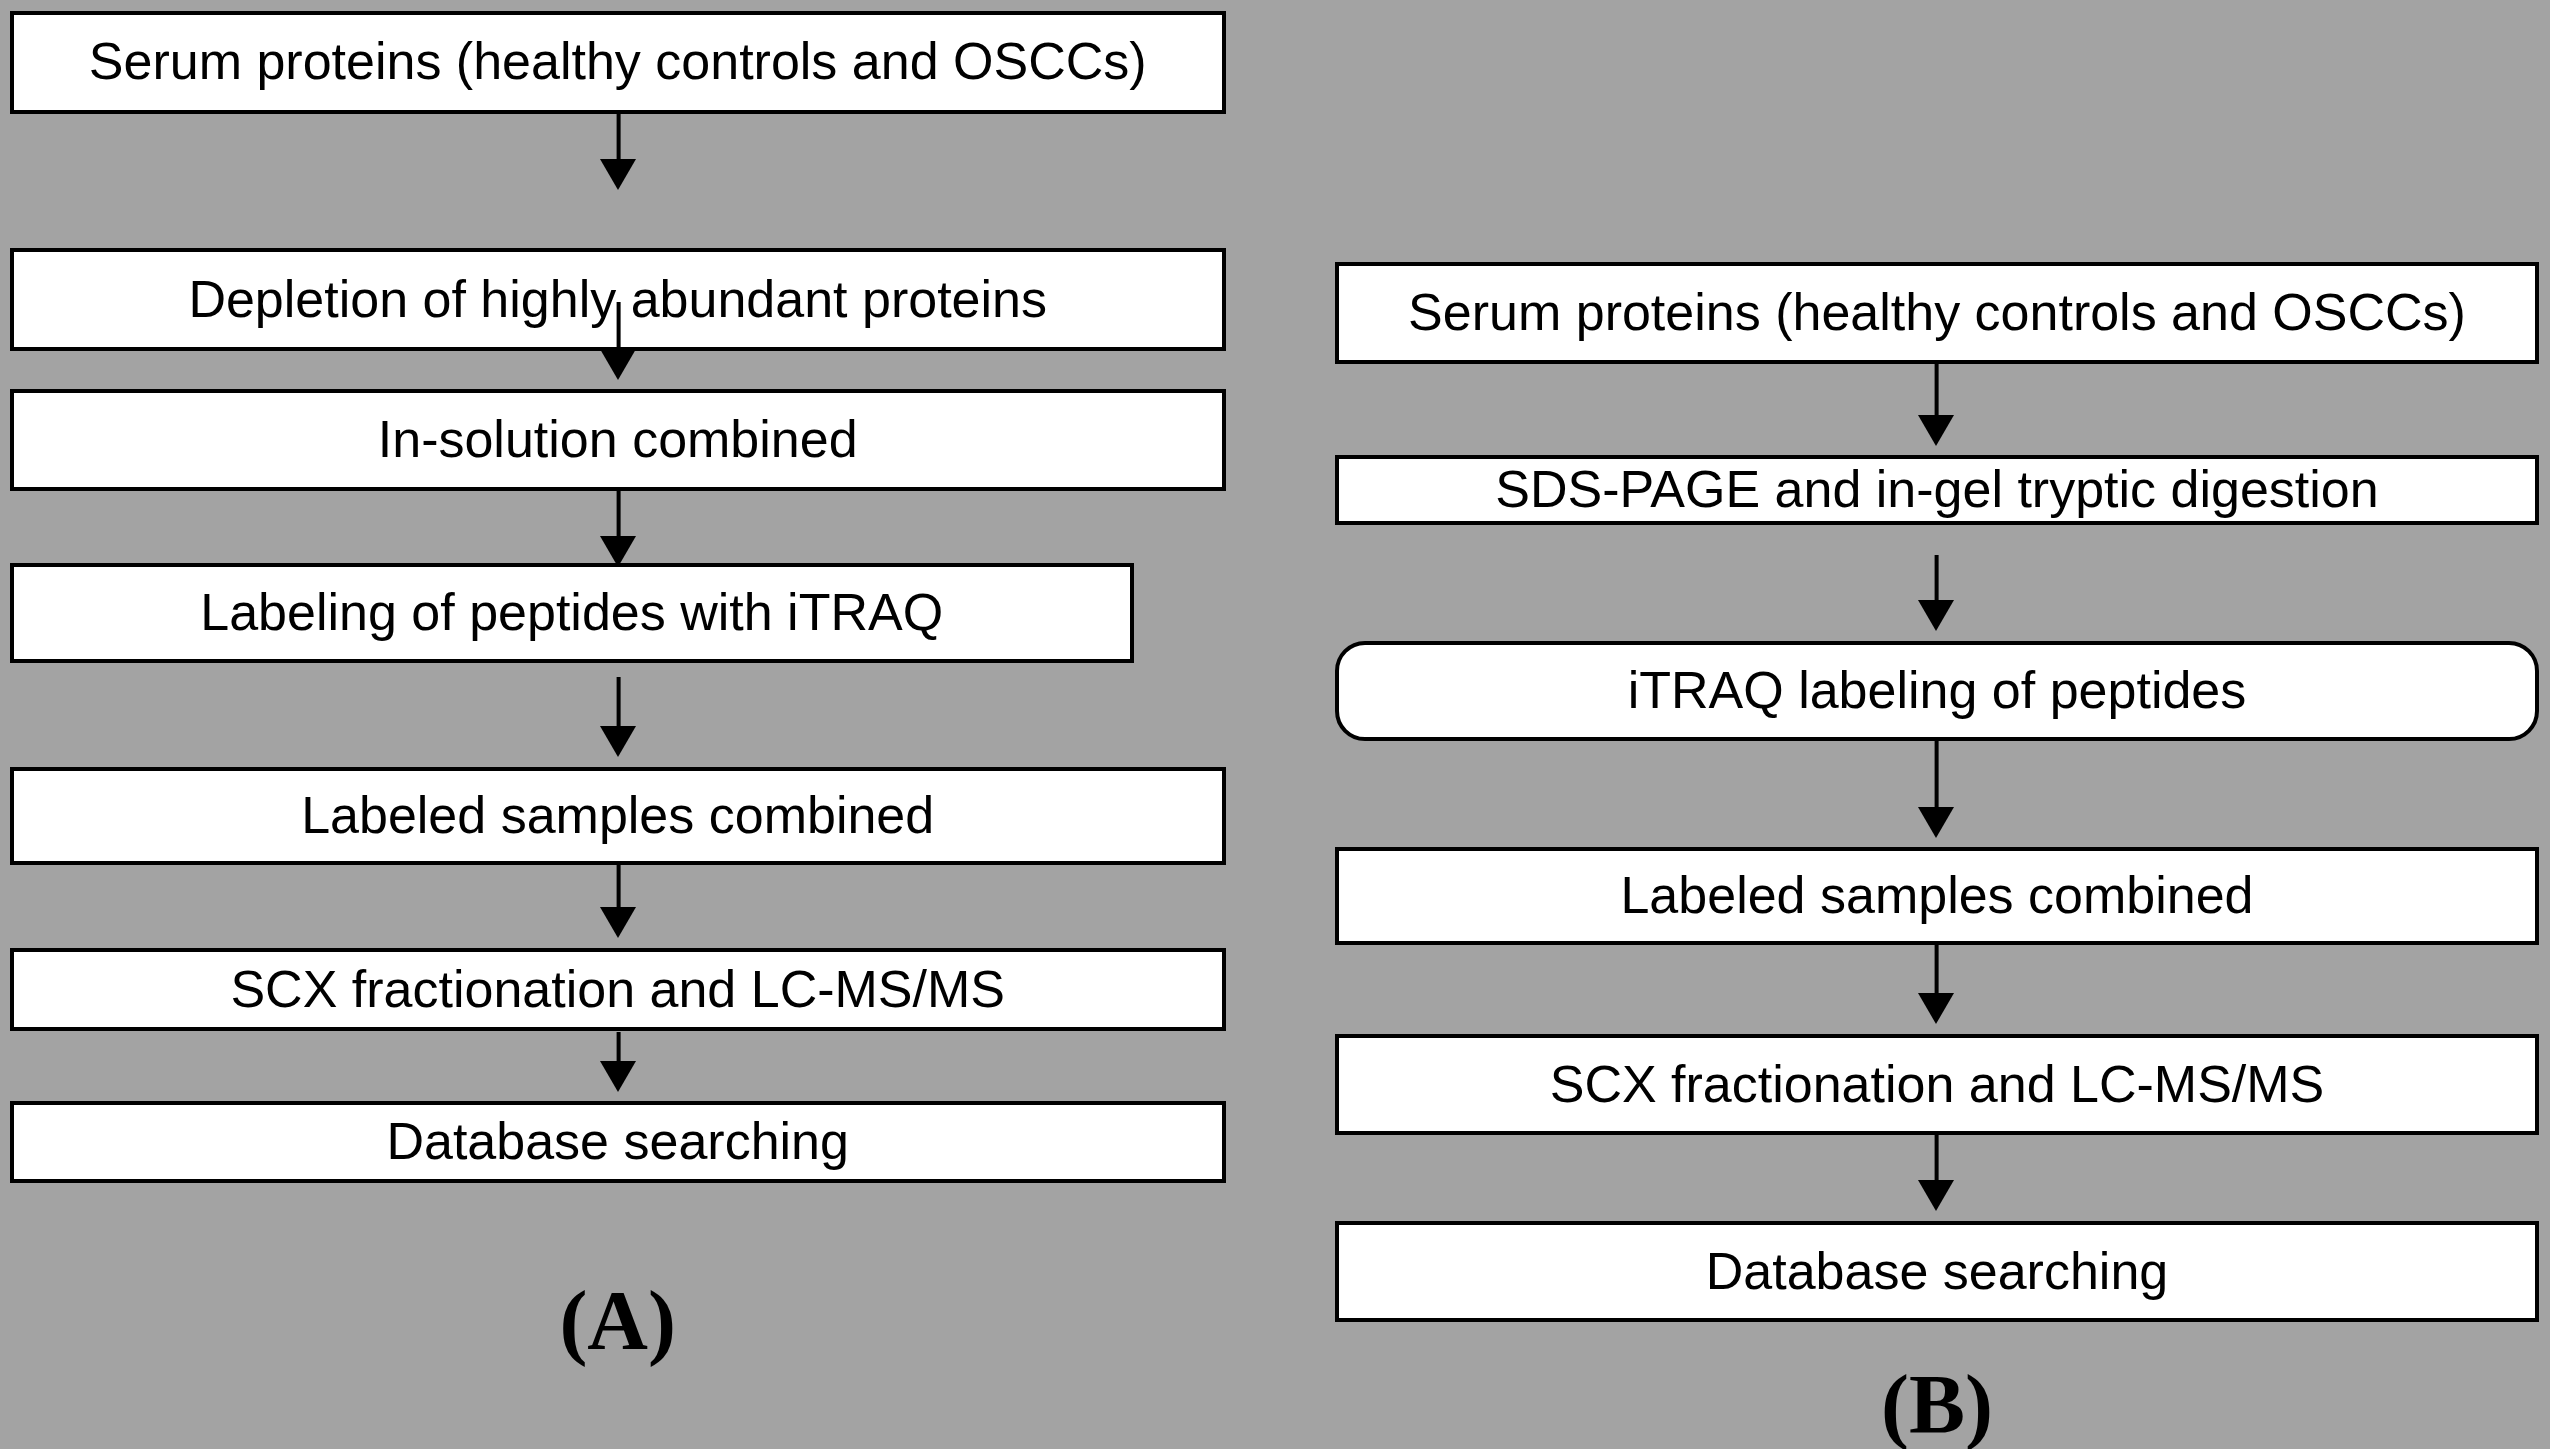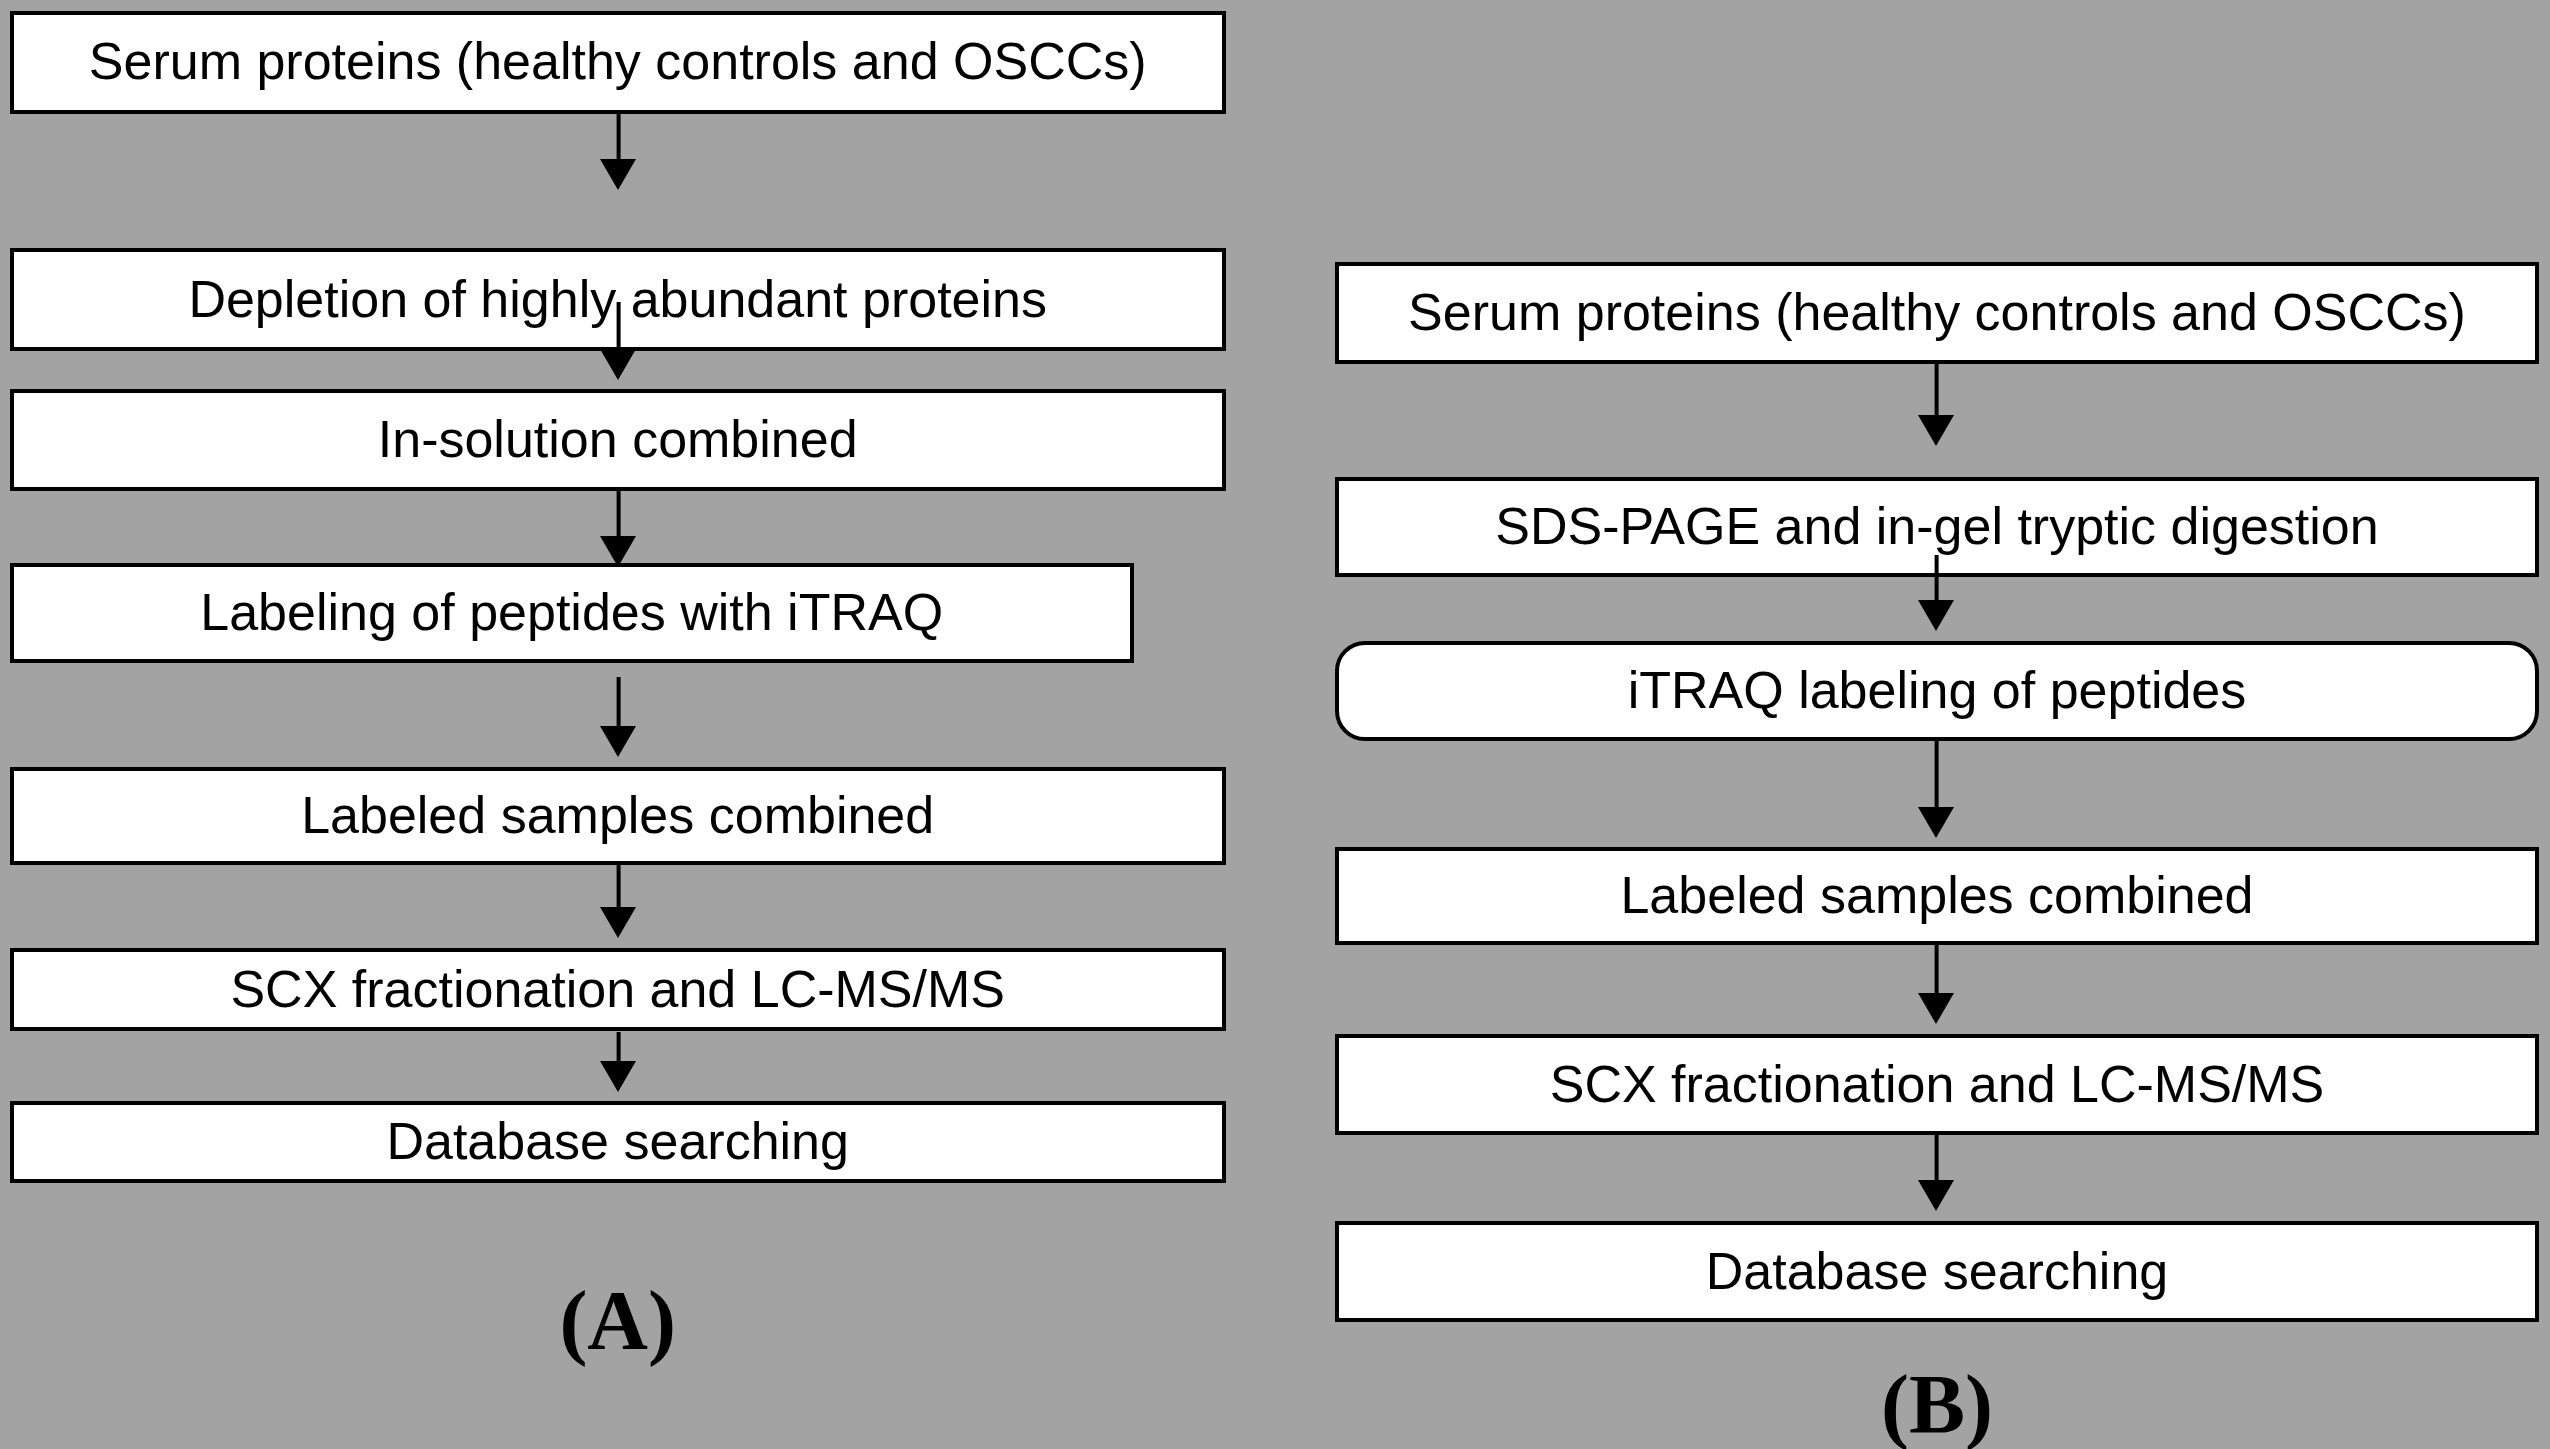--- a/index.html
+++ b/index.html
@@ -98,21 +98,21 @@
       <div class="head"></div>
     </div>
   <div class="arrow" style="left:600px; top:1032px; height:60px;">
       <div class="shaft"></div>
       <div class="head"></div>
     </div>
 
   <div class="panel-label" style="left:9.7px; top:1272px; width:1216px;">(A)</div>
 
   <div class="fbox" style="left:1335px; top:262px;  width:1204px; height:102px;">Serum proteins (healthy controls and OSCCs)</div>
-  <div class="fbox" style="left:1335px; top:477px;  width:1204px; height:100px;">SDS-PAGE and in-gel tryptic digestion</div>
+  <div class="fbox" style="left:1335px; top:455px;  width:1204px; height:70px;">SDS-PAGE and in-gel tryptic digestion</div>
   <div class="fbox" style="left:1335px; top:641px;  width:1204px; height:100px;border-radius:30px;">iTRAQ labeling of peptides</div>
   <div class="fbox" style="left:1335px; top:847px; width:1204px; height:98px;">Labeled samples combined</div>
   <div class="fbox" style="left:1335px; top:1034px; width:1204px; height:101px;">SCX fractionation and LC-MS/MS</div>
   <div class="fbox" style="left:1335px; top:1221px; width:1204px; height:101px;">Database searching</div>
 
   <div class="arrow" style="left:1918px; top:364px;  height:82px;">
       <div class="shaft"></div>
       <div class="head"></div>
     </div>
   <div class="arrow" style="left:1918px; top:555px;  height:76px;">

